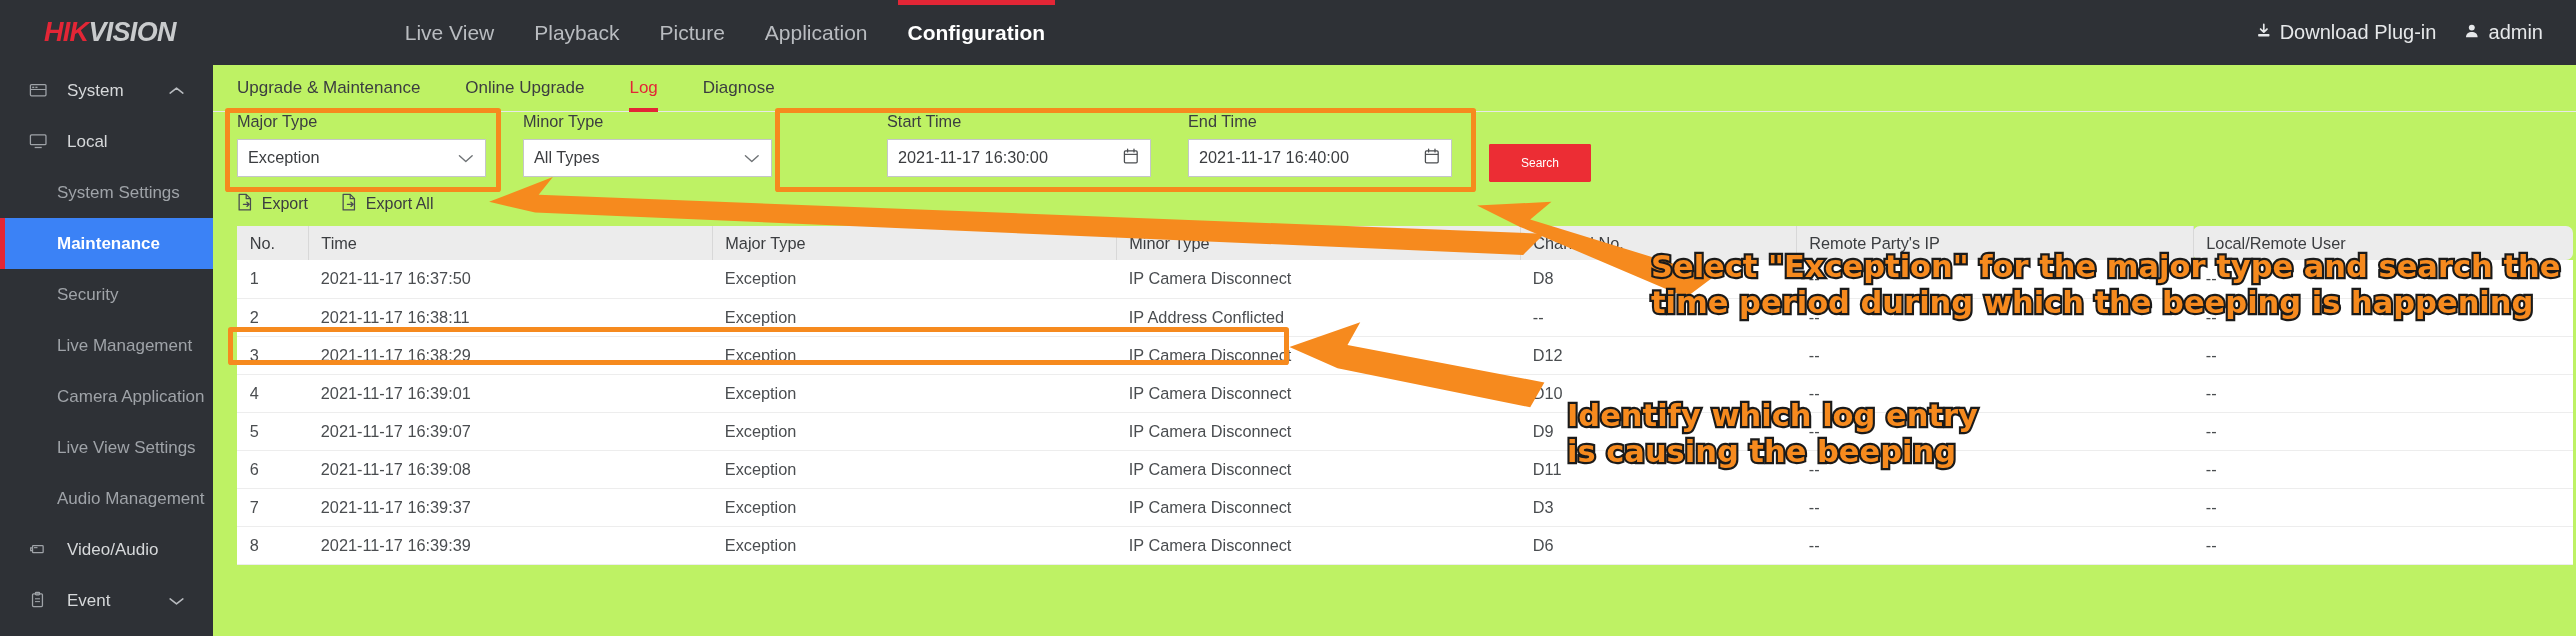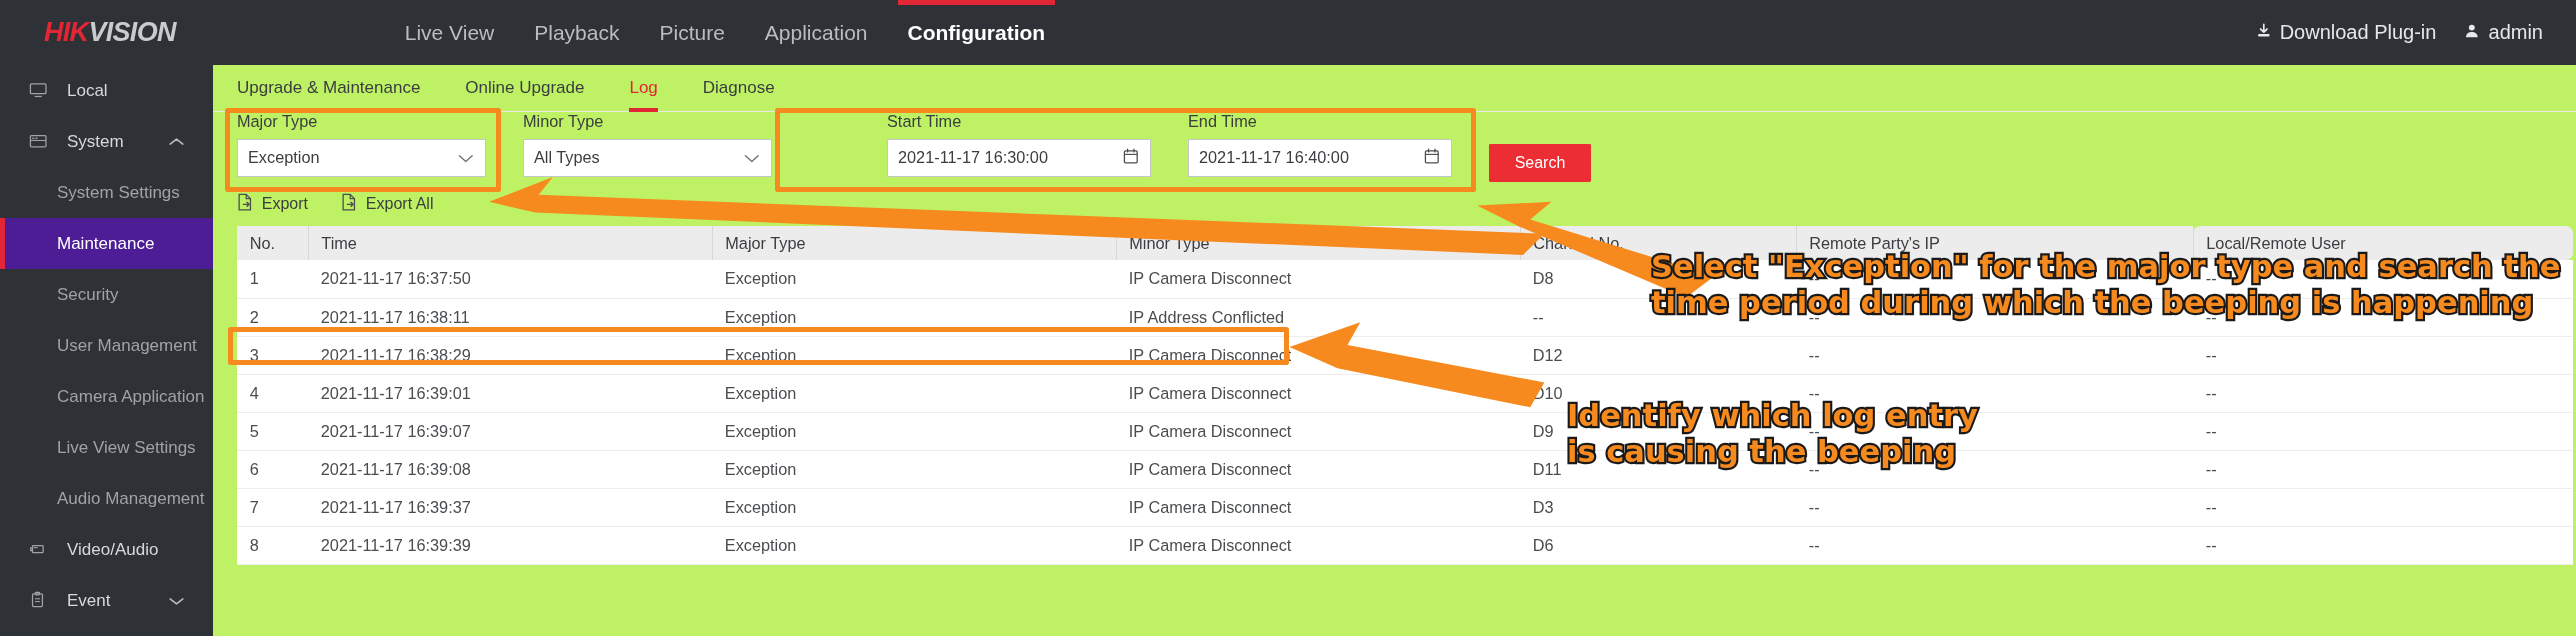--- a/index.html
+++ b/index.html
@@ -38,21 +38,21 @@
   }
   .side-item {
     position:relative; height:51px; display:flex; align-items:center;
     color:#9fa3a8; font-size:17px; cursor:pointer;
   }
   .side-item .sideicon { width:37px; margin-left:20px; display:flex; align-items:center; justify-content:center; }
   .side-item .sidelabel { margin-left:10px; }
   .side-item.lvl1 > .sidelabel { color:#d6d8da; }
   .side-item.lvl2 { padding-left:57px; }
   .side-item.lvl2 .sidelabel { margin-left:0; }
-  .side-item.active { background:#4c1d95; }
+  .side-item.active { background:#3b82f6;font-weight:bold; }
   .side-item.active .sidelabel { color:#ffffff; }
   .side-item.active::before{ content:""; position:absolute; left:0; top:0; bottom:0; width:5px; background:#e32636; }
   .side-item .chev { position:absolute; right:28px; }
 
   
   .content { position:absolute; left:213px; top:65px; width:2363px; height:571px; background:#bef264; }
   .tabsrow { height:47px; display:flex; align-items:center; padding-left:24px;
              border-bottom:1.4px solid #e8e8e8; }
   .tab { font-size:17px; color:#3b3d40; margin-right:45px; height:47px; display:flex; align-items:center;
          cursor:pointer; position:relative; }
@@ -65,21 +65,21 @@
   .field .flabel { font-size:16.3px; color:#3b3d40; margin-bottom:7.8px; display:block; }
   .selectbox, .textbox {
     width:249px; height:38px; border:0.7px solid #c4c6c8; background:#fff;
     display:flex; align-items:center; padding:0 10px; font-size:16.3px; color:#3b3d40;
     cursor:pointer; position:relative;
   }
   .selectbox .caret { position:absolute; right:11.3px; color:#6f7376; }
   .textbox { width:264px; }
   .textbox .calicon { position:absolute; right:11.3px; }
   .searchbtn {
-    width:102px; height:38px; background:#ec2d34; color:#fff; font-size:16px;
+    width:102px; height:38px; background:#ec2d34; color:#fff; font-size:12px;
     display:flex; align-items:center; justify-content:center; border:none; cursor:pointer;
     border-radius:1.4px; margin-top:32px;
   }
   .fields-wrap { display:flex; align-items:flex-start; }
 
   
   .exportrow { height:43px; display:flex; align-items:center; padding-left:24px; }
   .expbtn { display:flex; align-items:center; font-size:16px; color:#3b3d40; margin-right:33px; cursor:pointer; }
   .expbtn svg { margin-right:7.8px; }
 
@@ -151,55 +151,55 @@
         <span>admin</span>
       </div>
     </div>
   </div>
 
   <div class="sidebar">
 
     <div class="side-item lvl1">
       <span class="sideicon">
         <svg width="18.4" height="18.4" viewBox="0 0 26 26">
-            <rect x="2" y="4" width="22" height="14" rx="1.5" fill="none" stroke="#9fa3a8" stroke-width="1.8"></rect>
-            <rect x="8" y="21" width="10" height="1.8" fill="#9fa3a8"></rect>
-          </svg>
-      </span>
-      <span class="sidelabel">Local</span>
-    </div>
-
-    <div class="side-item lvl1">
-      <span class="sideicon">
-        <svg width="18.4" height="18.4" viewBox="0 0 26 26">
             <rect x="2" y="5" width="22" height="16" rx="1.5" fill="none" stroke="#9fa3a8" stroke-width="1.8"></rect>
             <rect x="4.5" y="8" width="3" height="2" fill="#9fa3a8"></rect>
             <rect x="9" y="8" width="3" height="2" fill="#9fa3a8"></rect>
             <line x1="2" y1="12" x2="24" y2="12" stroke="#9fa3a8" stroke-width="1.5"></line>
           </svg>
       </span>
       <span class="sidelabel">System</span>
       <span class="chev">
         <svg width="17" height="10" viewBox="0 0 24 14">
             <path d="M3 10 12 3l9 7" fill="none" stroke="#b9bcc0" stroke-width="2.2" stroke-linecap="round" stroke-linejoin="round"></path>
           </svg>
       </span>
     </div>
 
+    <div class="side-item lvl1">
+      <span class="sideicon">
+        <svg width="18.4" height="18.4" viewBox="0 0 26 26">
+            <rect x="2" y="4" width="22" height="14" rx="1.5" fill="none" stroke="#9fa3a8" stroke-width="1.8"></rect>
+            <rect x="8" y="21" width="10" height="1.8" fill="#9fa3a8"></rect>
+          </svg>
+      </span>
+      <span class="sidelabel">Local</span>
+    </div>
+
     <div class="side-item lvl2">
       <span class="sidelabel">System Settings</span>
     </div>
     <div class="side-item lvl2 active">
       <span class="sidelabel">Maintenance</span>
     </div>
     <div class="side-item lvl2">
       <span class="sidelabel">Security</span>
     </div>
     <div class="side-item lvl2">
-      <span class="sidelabel">User Management</span>
+      <span class="sidelabel">Live Management</span>
     </div>
     <div class="side-item lvl2">
       <span class="sidelabel">Camera Application</span>
     </div>
     <div class="side-item lvl2">
       <span class="sidelabel">Live View Settings</span>
     </div>
     <div class="side-item lvl2">
       <span class="sidelabel">Audio Management</span>
     </div>

